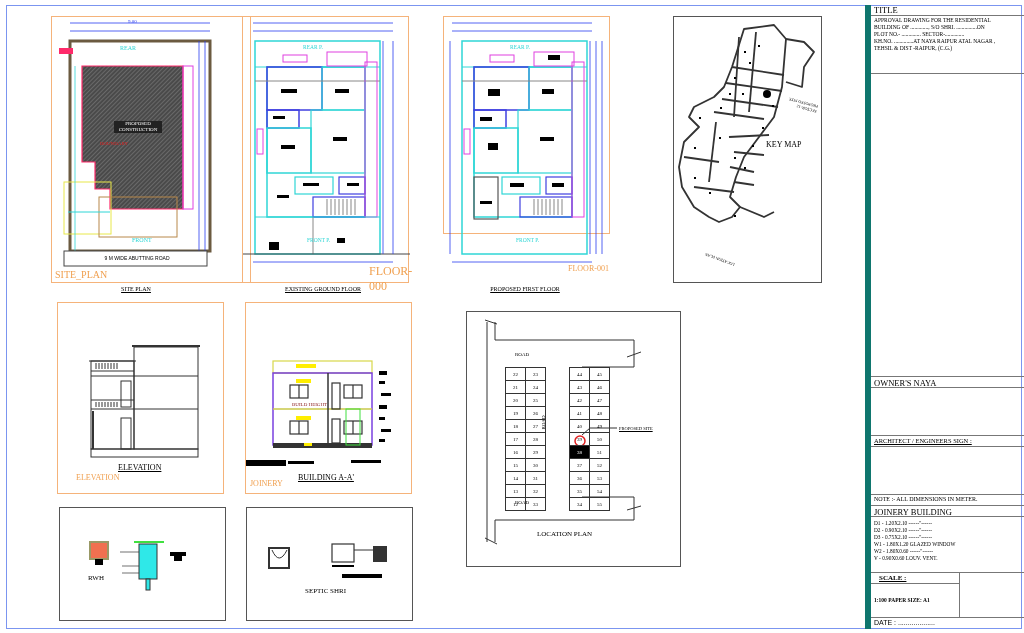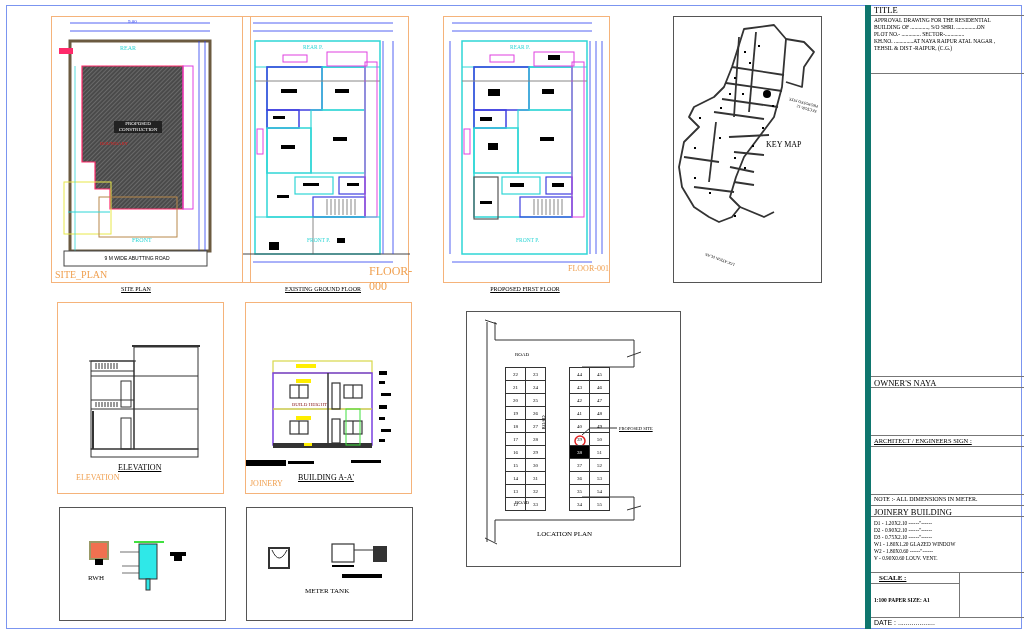--- a/index.html
+++ b/index.html
@@ -108,21 +108,21 @@
     <line x1="10" y1="245" x2="150" y2="245" stroke="#2a3cf0" stroke-width="0.8"></line>
     <line x1="140" y1="24" x2="140" y2="237" stroke="#2a3cf0" stroke-width="0.8"></line>
     <line x1="150" y1="24" x2="150" y2="237" stroke="#2a3cf0" stroke-width="0.8"></line>
   </svg>
   <div class="abs" style="left:60px;top:27px;color:#2fd6d6;font-size:5.5px;">REAR P.</div>
   <div class="abs" style="left:64px;top:220px;color:#2fd6d6;font-size:5.5px;">FRONT P.</div>
   <div class="olabel" style="left:126px;top:247px;font-size:12px;">FLOOR-000</div>
 </div>
 <div class="ulabel" style="left:323px;top:286px;">EXISTING GROUND FLOOR</div>
 
-<div class="panel-o" style="left:443px;top:16px;width:167px;height:267px;">
+<div class="panel-o" style="left:443px;top:16px;width:167px;height:218px;">
   <svg width="167" height="267">
     <line x1="8" y1="6" x2="148" y2="6" stroke="#2a3cf0" stroke-width="0.8"></line>
     <line x1="8" y1="14" x2="148" y2="14" stroke="#2a3cf0" stroke-width="0.8"></line>
     <rect x="18" y="24" width="125" height="213" fill="none" stroke="#2fd6d6" stroke-width="1.5"></rect>
     <line x1="18" y1="50" x2="143" y2="50" stroke="#2fd6d6" stroke-width="1"></line>
     <rect x="30" y="50" width="98" height="150" fill="none" stroke="#2fd6d6" stroke-width="1.5"></rect>
     <rect x="30" y="50" width="55" height="43" fill="none" stroke="#4040e0" stroke-width="1.5"></rect>
     <rect x="85" y="50" width="43" height="43" fill="none" stroke="#2fd6d6" stroke-width="1.2"></rect>
     <rect x="30" y="93" width="32" height="18" fill="none" stroke="#4040e0" stroke-width="1.5"></rect>
     <rect x="30" y="111" width="44" height="45" fill="none" stroke="#2fd6d6" stroke-width="1.5"></rect>
@@ -439,21 +439,21 @@
 <div class="panel-k" style="left:246px;top:507px;width:167px;height:114px;">
   <svg width="167" height="114">
     <rect x="22" y="40" width="20" height="20" fill="none" stroke="#333" stroke-width="2"></rect>
     <path d="M25,42 Q32,58 40,42" fill="none" stroke="#333"></path>
     <rect x="85" y="36" width="22" height="18" fill="none" stroke="#333" stroke-width="1.2"></rect>
     <rect x="126" y="38" width="14" height="16" fill="#333"></rect>
     <line x1="107" y1="42" x2="126" y2="42" stroke="#333"></line>
     <rect x="95" y="66" width="40" height="4" fill="#000"></rect>
     <rect x="85" y="57" width="22" height="2" fill="#000"></rect>
   </svg>
-  <div class="abs" style="left:58px;top:79px;font-size:7px;">METER TANK</div>
+  <div class="abs" style="left:58px;top:79px;font-size:7px;">SEPTIC SHRI</div>
 </div>
 
 <div class="tb">
   <div class="row h" style="top:0;height:9px;border-top:none;padding-top:0;">TITLE</div>
   <div class="row sm" style="top:10px;height:58px;">
     <div>APPROVAL DRAWING FOR THE RESIDENTIAL</div>
     <div>BUILDING OF ............., S/O SHRI. ...............ON</div>
     <div>PLOT NO.- .............. SECTOR-..............</div>
     <div>KH.NO. ..............AT NAYA RAIPUR ATAL NAGAR ,</div>
     <div>TEHSIL &amp; DIST -RAIPUR, (C.G.)</div>

